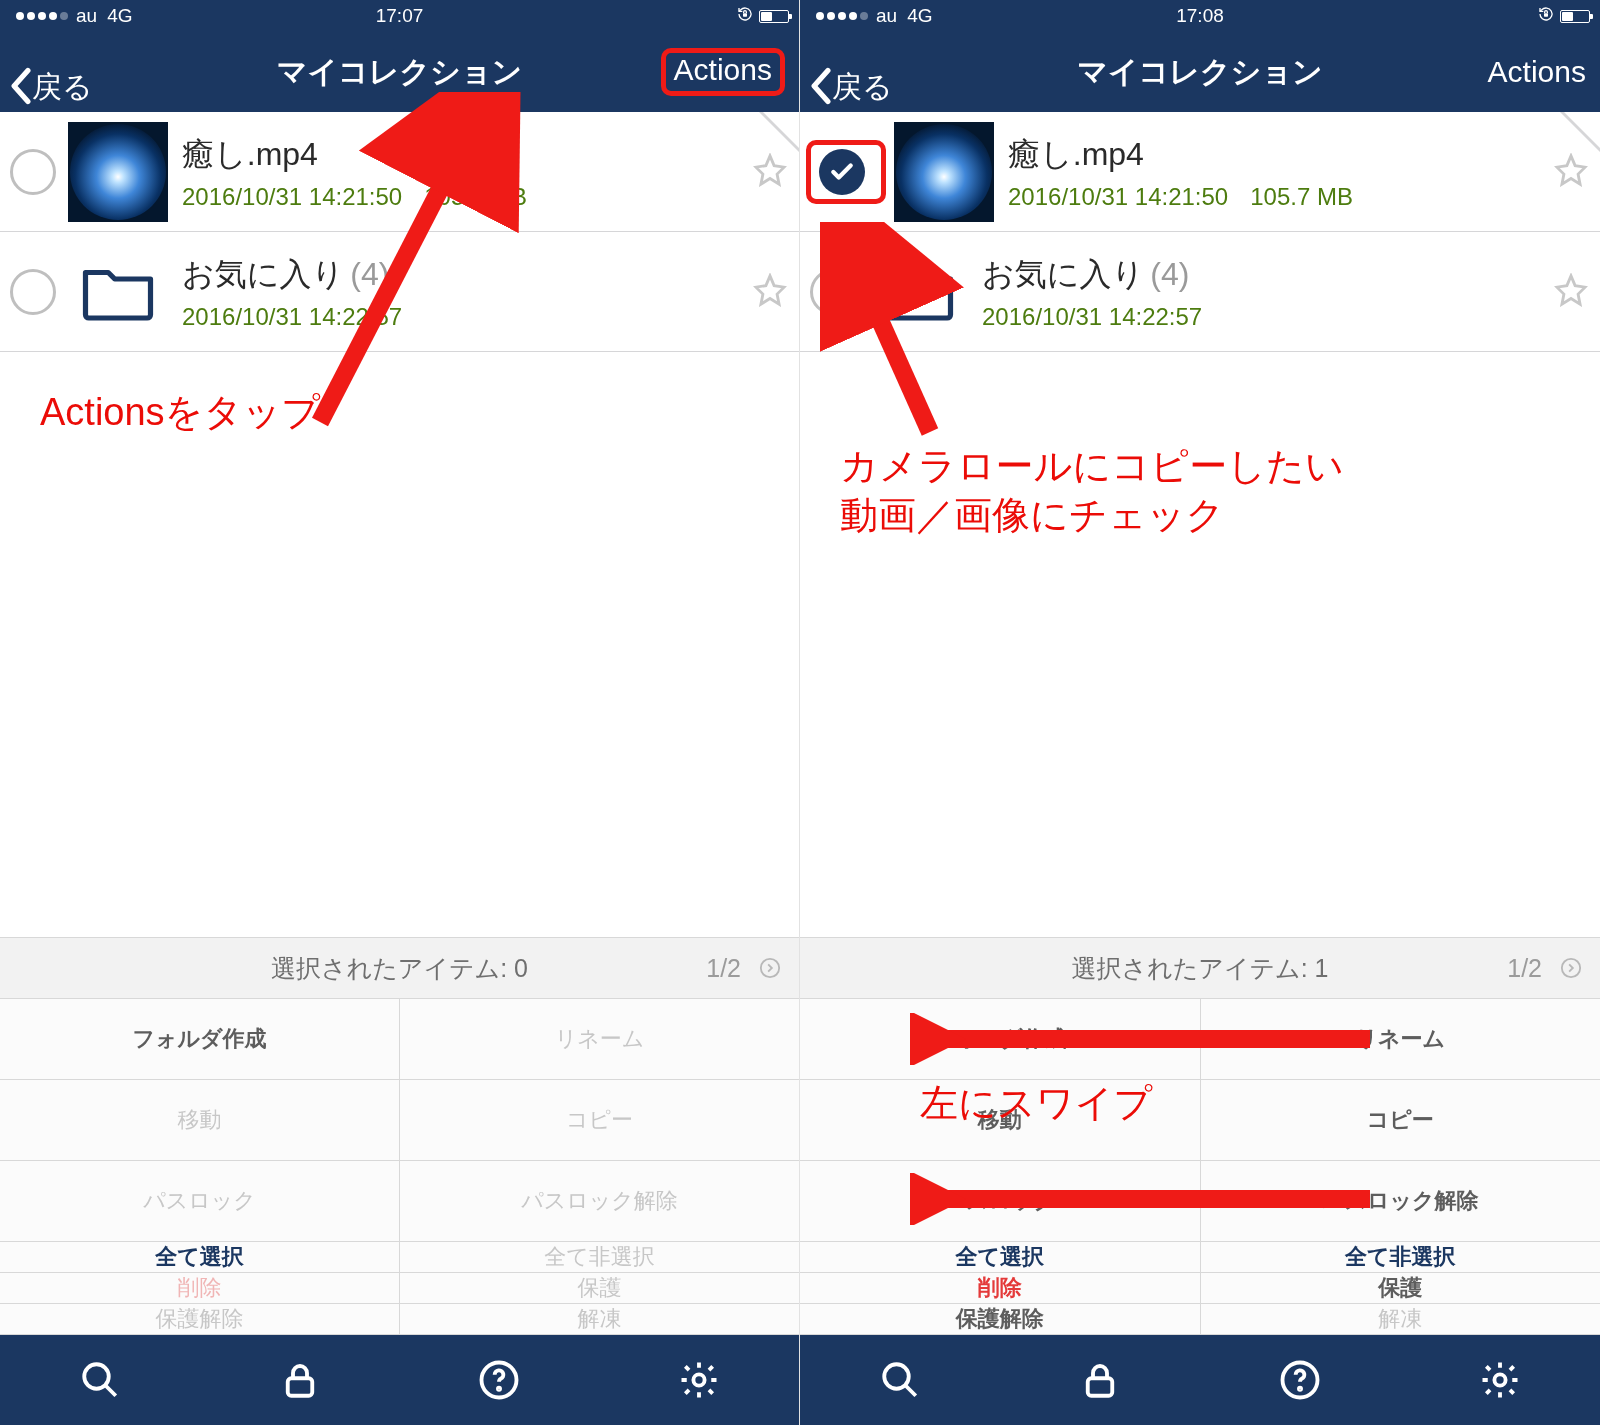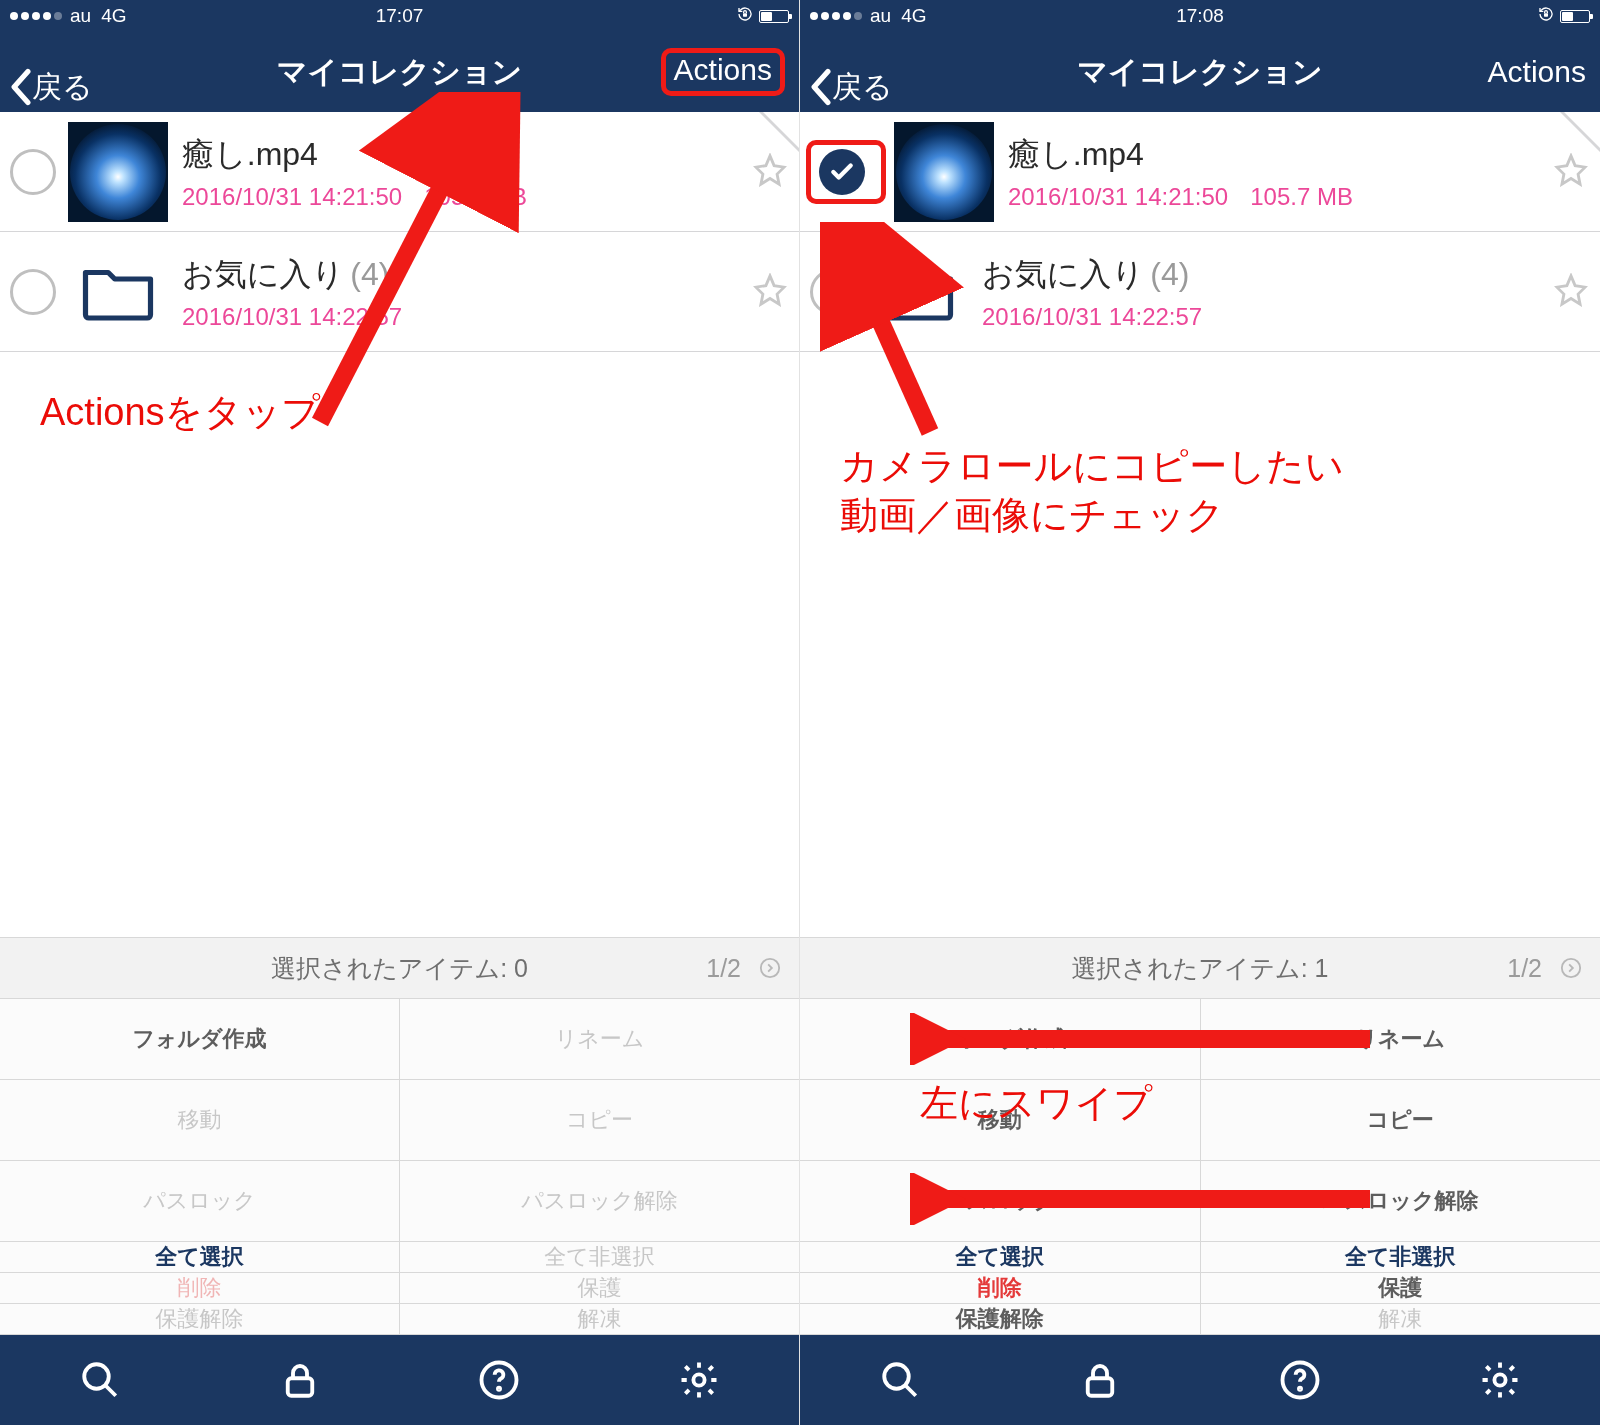--- a/index.html
+++ b/index.html
@@ -15,21 +15,21 @@
   .phone.left { border-right: 1px solid #e2e2e2; }
 
   
   .statusbar {
     height: 32px;
     background: #1b3761;
     color: #fff;
     display: flex;
     align-items: center;
     font-size: 19px;
-    padding: 0 10px;
+    padding: 0 16px;
     position: relative;
   }
   .sb-dots { display: flex; gap: 3px; margin-right: 8px; }
   .sb-dot { width: 8px; height: 8px; border-radius: 50%; background: #fff; }
   .sb-dot.dim { background: rgba(255,255,255,0.35); }
   .sb-carrier { margin-right: 10px; }
   .sb-net { }
   .sb-time { position: absolute; left: 50%; transform: translateX(-50%); font-weight: 500; }
   .sb-right { position: absolute; right: 10px; display: flex; align-items: center; gap: 6px; }
   .sb-battery { width: 30px; height: 13px; border: 1.5px solid #fff; border-radius: 2px; position: relative; }
@@ -39,21 +39,21 @@
   
   .navbar {
     height: 80px;
     background: #1b3761;
     color: #fff;
     display: flex;
     align-items: center;
     position: relative;
     padding: 0 10px;
   }
-  .nav-back { display: flex; align-items: center; font-size: 30px; margin-top: 30px; }
+  .nav-back { display: flex; font-size: 30px; margin-top: 30px; }
   .nav-back svg { width: 22px; height: 38px; }
   .nav-title { position: absolute; left: 50%; transform: translateX(-50%); font-size: 30px; font-weight: 600; }
   .nav-actions { position: absolute; right: 14px; font-size: 30px; font-weight: 400; }
   .actions-box { border: 5px solid #ef1b17; border-radius: 10px; padding: 0px 8px 4px 8px; }
 
   
   .list { flex: 0 0 auto; background: #fff; }
   .row {
     display: flex;
     align-items: center;
@@ -82,21 +82,21 @@
     width:96px; height:96px; border-radius:50%;
     background: radial-gradient(circle at 50% 55%, #ffffff 0%, #bfe3ff 8%, #3f86d8 30%, #093164 60%, #031226 80%);
   }
   .thumb-folder {
     width: 100px; height: 100px; display:flex; align-items:center; justify-content:center;
     flex-shrink:0; margin-right:14px;
   }
   .row-text { flex: 1; min-width: 0; }
   .row-title { font-size: 32px; color: #2a2a2a; margin-bottom: 6px; display:flex; align-items:baseline; gap:6px;}
   .row-title .count { color: #9a9a9a; }
-  .row-sub { font-size: 24px; color: #ec4899; display:flex; gap:22px; }
+  .row-sub { font-size: 24px; color: #4d7c0f; display:flex; gap:22px; }
   .row-star { width: 36px; color: #c8c8c8; flex-shrink:0; }
   .dogear { position:absolute; top:0; right:0; width:40px; height:40px; }
   .dogear::before { content:''; position:absolute; top:0; right:0; border-style:solid; border-width:0 40px 40px 0; border-color: transparent #d6d6d8 transparent transparent; }
   .dogear::after { content:''; position:absolute; top:0; right:0; border-style:solid; border-width:0 36px 36px 0; border-color: transparent #fff transparent transparent; }
 
   .content-gap { flex: 1; background:#fff; position:relative; }
 
   
   .annot { position:absolute; color:#eb0c07; font-size:38px; font-weight:500; line-height:1.3; text-shadow: 0 0 1px rgba(255,255,255,0.6);}
   .arrow { position:absolute; }

